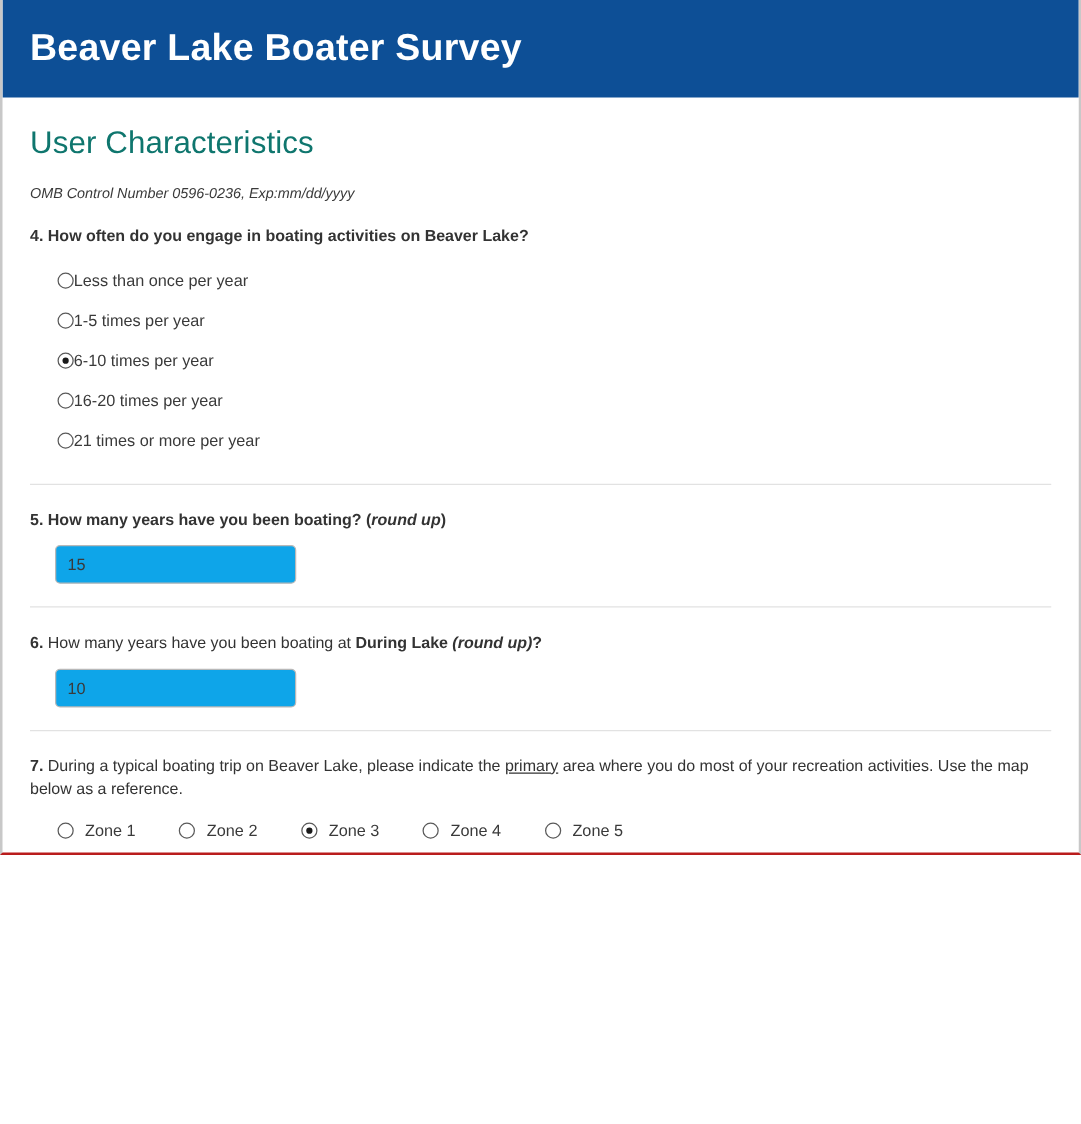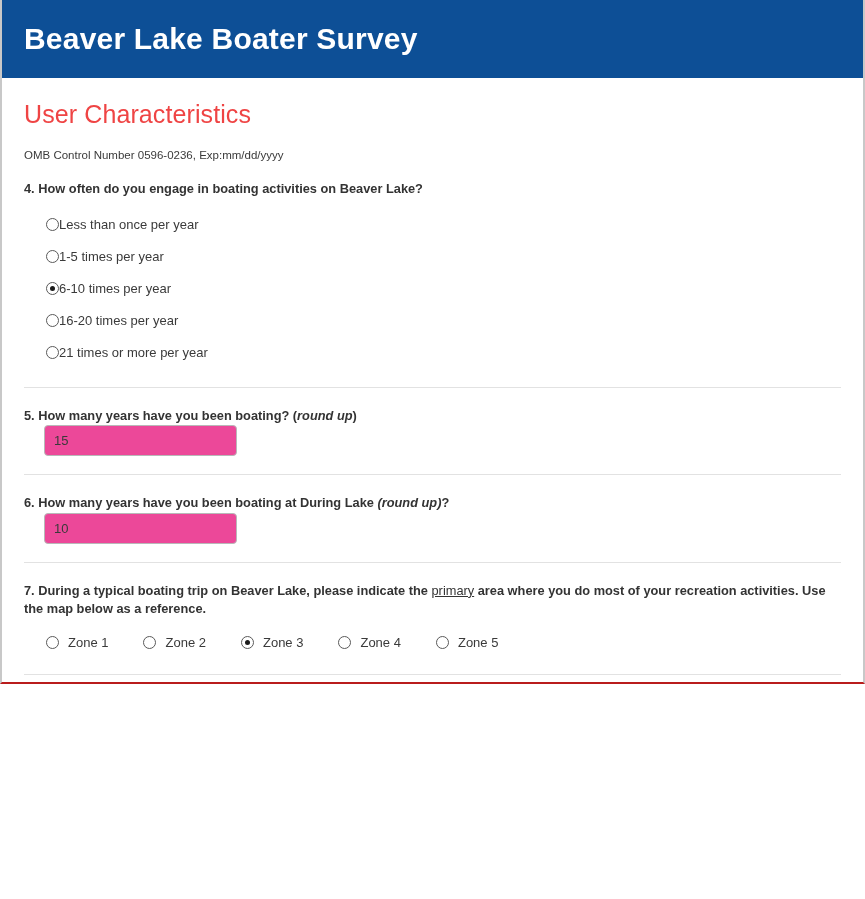--- a/index.html
+++ b/index.html
@@ -38,38 +38,39 @@
     font-size: 30px;
     font-weight: bold;
     letter-spacing: 0.2px;
   }
   
   .content {
     padding: 22px 22px 0 22px;
   }
   .section-title {
     font-size: 25px;
-    color: #ef4444;
+    color: #0f766e;
     font-weight: normal;
     margin: 0 0 0 0;
     letter-spacing: 0.1px;
   }
   .omb {
     font-size: 11.5px;
     color: #3a3a3a;
     margin-top: 20px;
+    font-style: italic;
   }
   .question {
     font-size: 12.8px;
     font-weight: bold;
     color: #333;
     margin-top: 19px;
     line-height: 1.45;
   }
-  .question .reg { font-weight: bold; }
+  .question .reg { font-weight: normal; }
   .question em { font-style: italic; }
   .question .uline { text-decoration: underline; font-weight: normal; }
   .question .bold { font-weight: bold; }
 
   .divider {
     border-top: 1px solid #e2e2e2;
     margin: 18px 0 0 0;
   }
   
   .radio-list {
@@ -110,30 +111,31 @@
   }
   .radio-inline {
     display: flex;
     align-items: center;
     margin-right: 35px;
   }
   .radio-inline .radio-label { margin-left: 9px; }
 
   
   .text-input {
+    margin-top: 11px;
     width: 193px;
     height: 31px;
     border: 1px solid #b8b8b8;
     border-radius: 4px;
     font-family: "Liberation Sans", sans-serif;
     font-size: 13px;
     color: #3a3a3a;
     padding: 0 9px;
     margin-left: 20px;
-    background: #ec4899;
+    background: #0ea5e9;
   }
 
   
   .map-wrap {
     margin: 26px 0 0 0;
     padding: 0 22px;
   }
   .map {
     position: relative;
     width: 100%;

